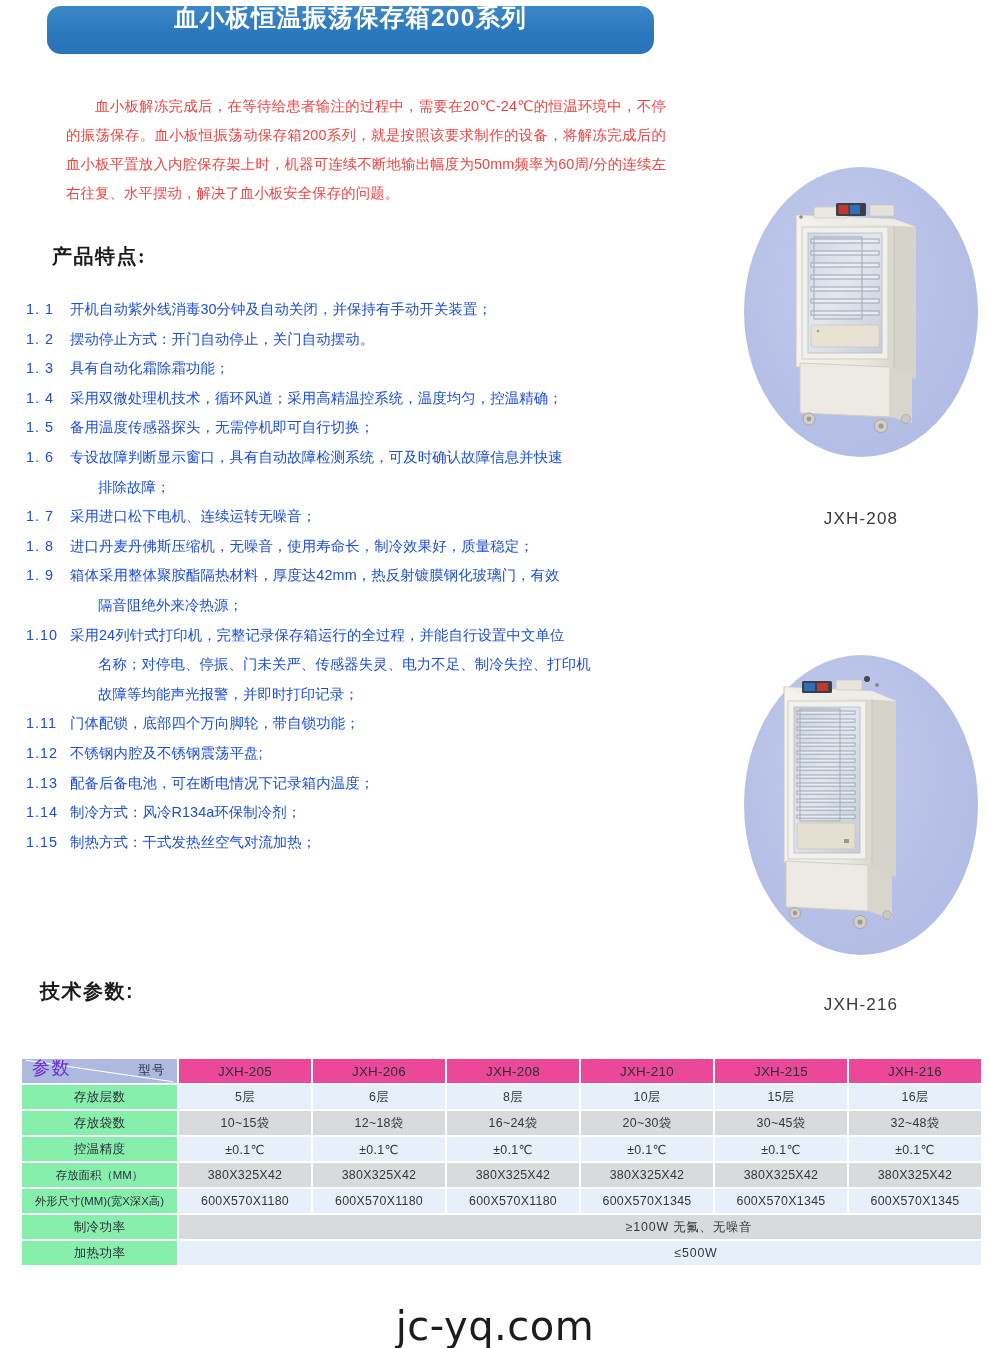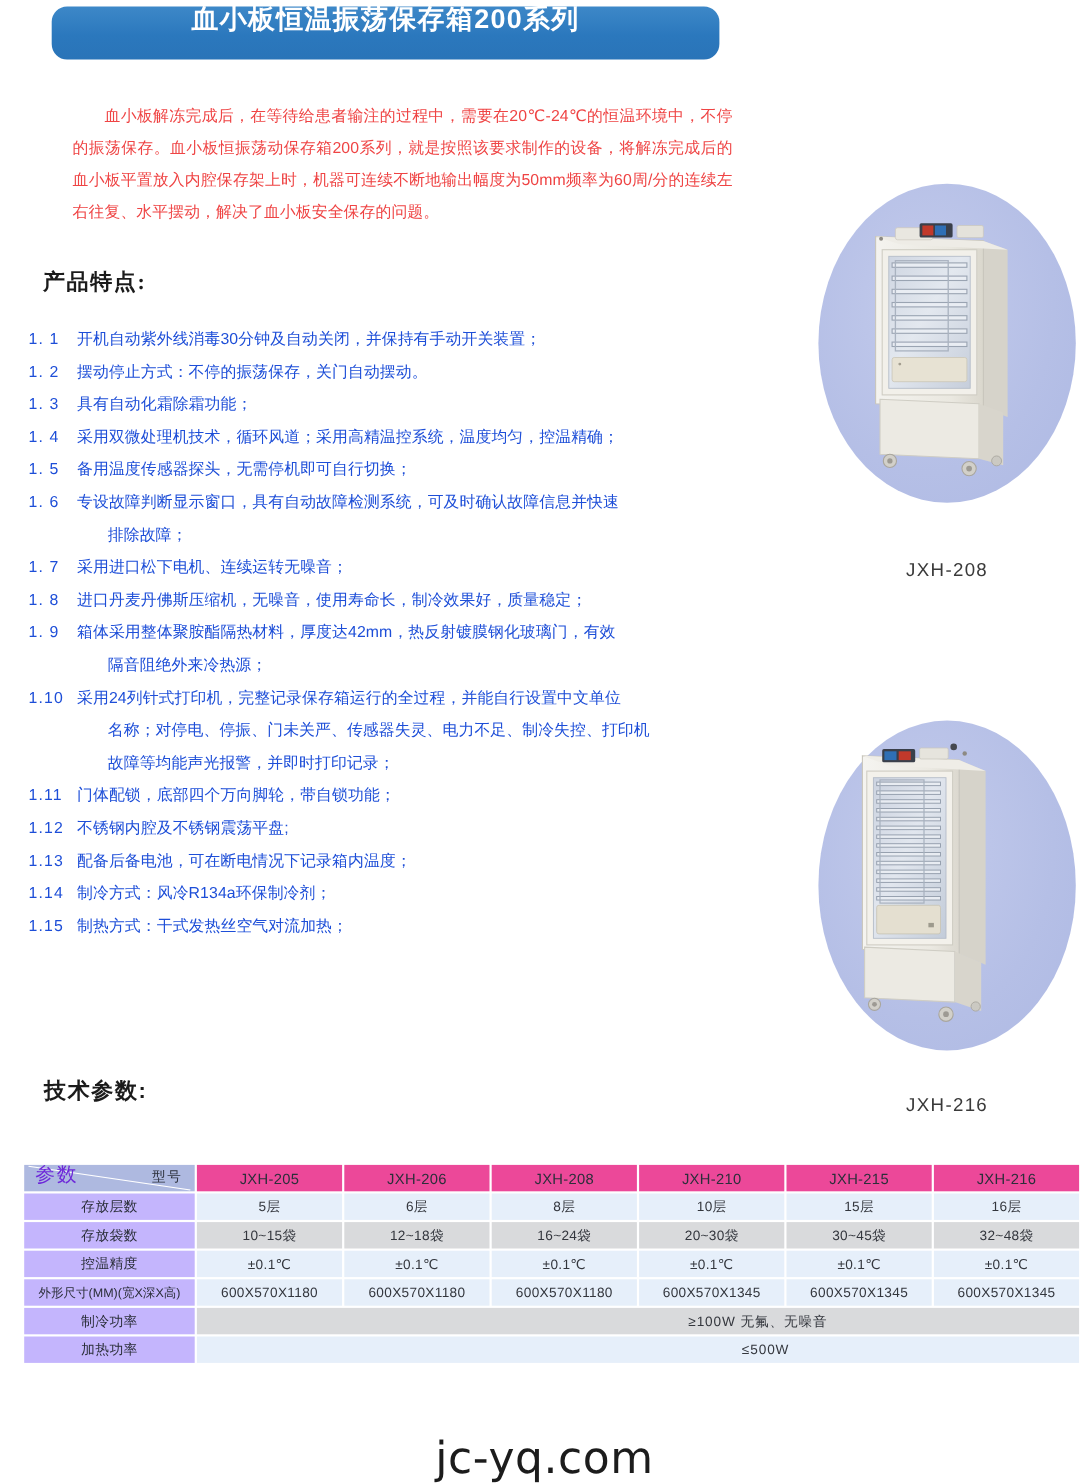--- a/index.html
+++ b/index.html
@@ -60,21 +60,21 @@
 
   
   .sec-head {
     position: absolute;
     font-size: 20px;
     font-weight: bold;
     color: #1b1b1b;
     letter-spacing: 1.5px;
     white-space: nowrap;
   }
-  #features-heading { left: 39px; top: 243px; font-family: Liberation Serif, serif; }
+  #features-heading { left: 52px; top: 243px; font-family: Liberation Serif, serif; }
   #specs-heading    { left: 40px; top: 978px; }
 
   
   .features {
     position: absolute;
     left: 26px;
     top: 295px;
     width: 640px;
   }
   .feat-row {
@@ -147,21 +147,21 @@
     padding: 0 2px;
     letter-spacing: 0.3px;
     overflow: hidden;
     white-space: nowrap;
   }
   col.lbl { width: 155px; }
   col.mdl { width: 132px; }
 
   
   .td-label {
-    background: #c4b5fd;
+    background: #86efac;
     color: #2b2f3a;
     font-size: 12.6px;
     letter-spacing: 1.2px;
   }
   .td-label.small { font-size: 11.4px; letter-spacing: 0px; }
   .td-label.spaced { letter-spacing: 6px; text-indent: 6px; }
 
   
   .td-corner {
     background: #aeb9e0;
@@ -245,21 +245,21 @@
 
 <div class="sec-head" id="features-heading">产品特点:</div>
 
 <div class="features" id="features-list">
     <div class="feat-row">
       <span class="feat-num">1. 1</span>
       <span class="feat-txt"><span>开机自动紫外线消毒30分钟及自动关闭，并保持有手动开关装置；</span></span>
     </div>
     <div class="feat-row">
       <span class="feat-num">1. 2</span>
-      <span class="feat-txt"><span>摆动停止方式：不停的振荡保存，关门自动摆动。</span></span>
+      <span class="feat-txt"><span>摆动停止方式：开门自动停止，关门自动摆动。</span></span>
     </div>
     <div class="feat-row">
       <span class="feat-num">1. 3</span>
       <span class="feat-txt"><span>具有自动化霜除霜功能；</span></span>
     </div>
     <div class="feat-row">
       <span class="feat-num">1. 4</span>
       <span class="feat-txt"><span>采用双微处理机技术，循环风道；采用高精温控系统，温度均匀，控温精确；</span></span>
     </div>
     <div class="feat-row">
@@ -488,20 +488,29 @@
       <tr>
         <td class="td-label">控温精度</td>
         <td class="td-blue">±0.1℃</td>
         <td class="td-blue">±0.1℃</td>
         <td class="td-blue">±0.1℃</td>
         <td class="td-blue">±0.1℃</td>
         <td class="td-blue">±0.1℃</td>
         <td class="td-blue">±0.1℃</td>
       </tr>
       <tr>
+        <td class="td-label small">存放面积（MM）</td>
+        <td class="td-gray">380X325X42</td>
+        <td class="td-gray">380X325X42</td>
+        <td class="td-gray">380X325X42</td>
+        <td class="td-gray">380X325X42</td>
+        <td class="td-gray">380X325X42</td>
+        <td class="td-gray">380X325X42</td>
+      </tr>
+      <tr>
         <td class="td-label small">外形尺寸(MM)(宽X深X高)</td>
         <td class="td-blue">600X570X1180</td>
         <td class="td-blue">600X570X1180</td>
         <td class="td-blue">600X570X1180</td>
         <td class="td-blue">600X570X1345</td>
         <td class="td-blue">600X570X1345</td>
         <td class="td-blue">600X570X1345</td>
       </tr>
       <tr>
         <td class="td-label">制冷功率</td>

